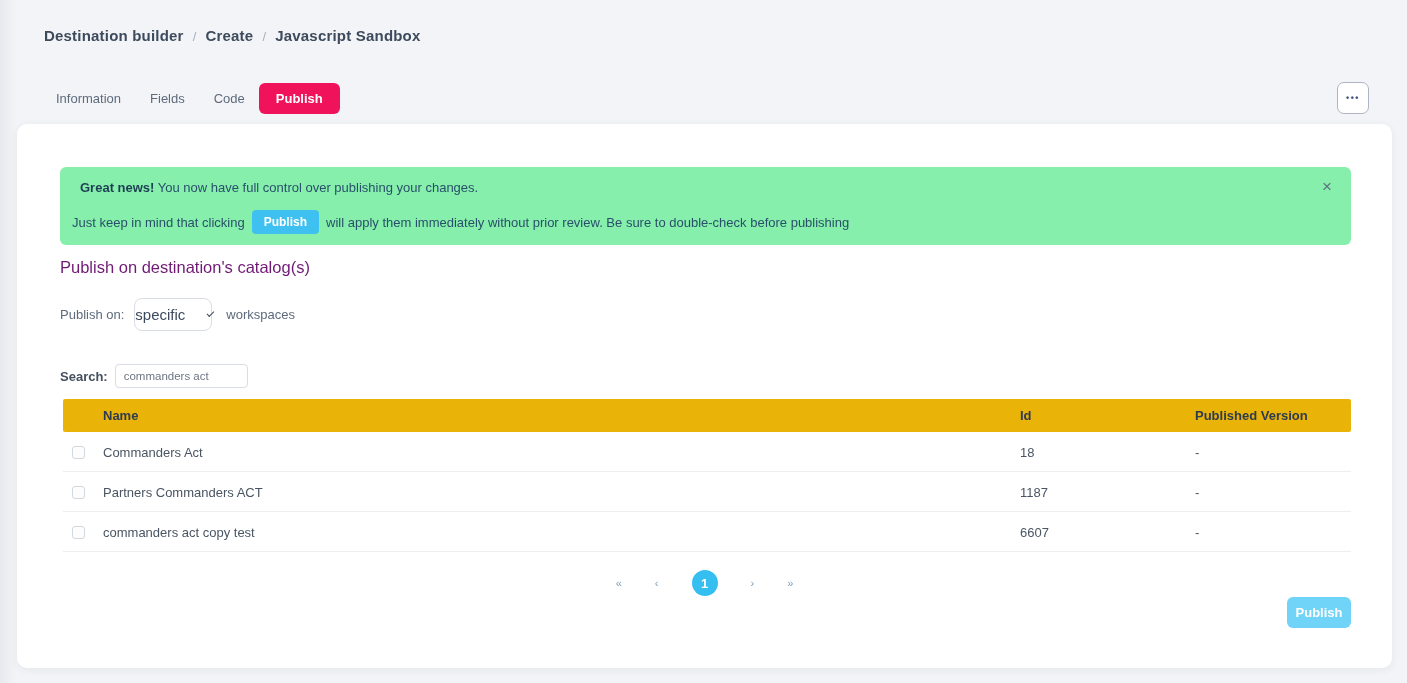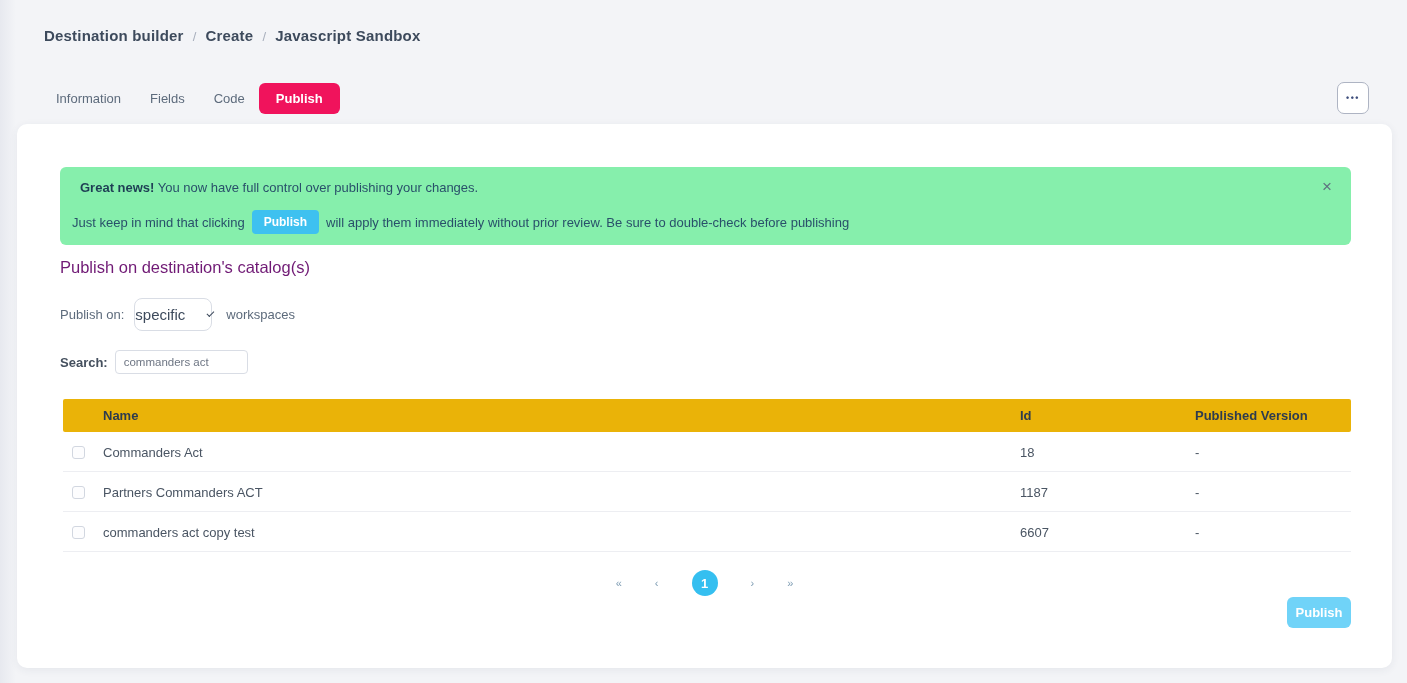--- a/index.html
+++ b/index.html
@@ -40,21 +40,21 @@
 
   
   .publish-on-row { position:absolute; left:43px; top:174px; height:33px; display:flex; align-items:center; }
   .label { font-size:13px; color:#5D6B7C; }
   .select { margin:0 14px 0 10px; width:78px; height:33px; border:1px solid #D9DDE5; border-radius:8px; background:#fff;
     display:flex; align-items:center; justify-content:center; gap:22px; font-size:15px; color:#3D4A5C; cursor:pointer; }
   .chevron { width:7px; height:7px; border-right:1.6px solid #3D4A5C; border-bottom:1.6px solid #3D4A5C;
     transform:rotate(45deg) translateY(-2px); }
 
   
-  .search-row { position:absolute; left:43px; top:226px; height:24px; display:flex; align-items:center; }
+  .search-row { position:absolute; left:43px; top:240px; height:24px; display:flex; align-items:center; }
   .label-bold { font-size:13px; font-weight:700; color:#45505E; margin-right:7px; }
   .search-input { width:133px; height:24px; border:1px solid #D9DDE5; border-radius:4px; padding:0 8px;
     font-size:11.5px; color:#6E7684; font-family:"Liberation Sans", sans-serif; outline:none; }
 
   
   .table { position:absolute; left:46px; top:275px; width:1288px; }
   .thead { position:relative; height:33px; background:#eab308; border-radius:2px; }
   .th { position:absolute; top:9px; font-size:13px; font-weight:700; color:#2E3B4E; }
   .th-name, .td-name { left:40px; }
   .th-id, .td-id { left:957px; }

